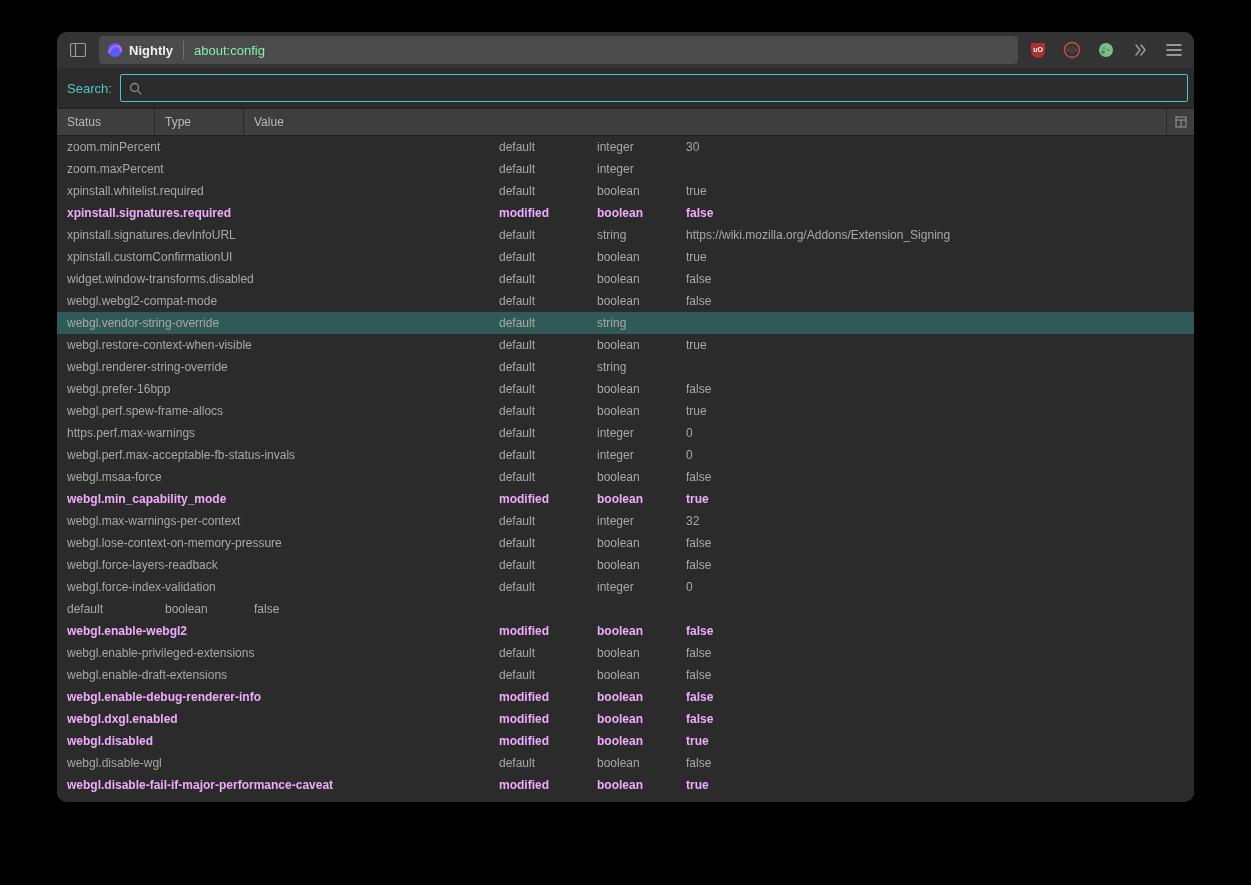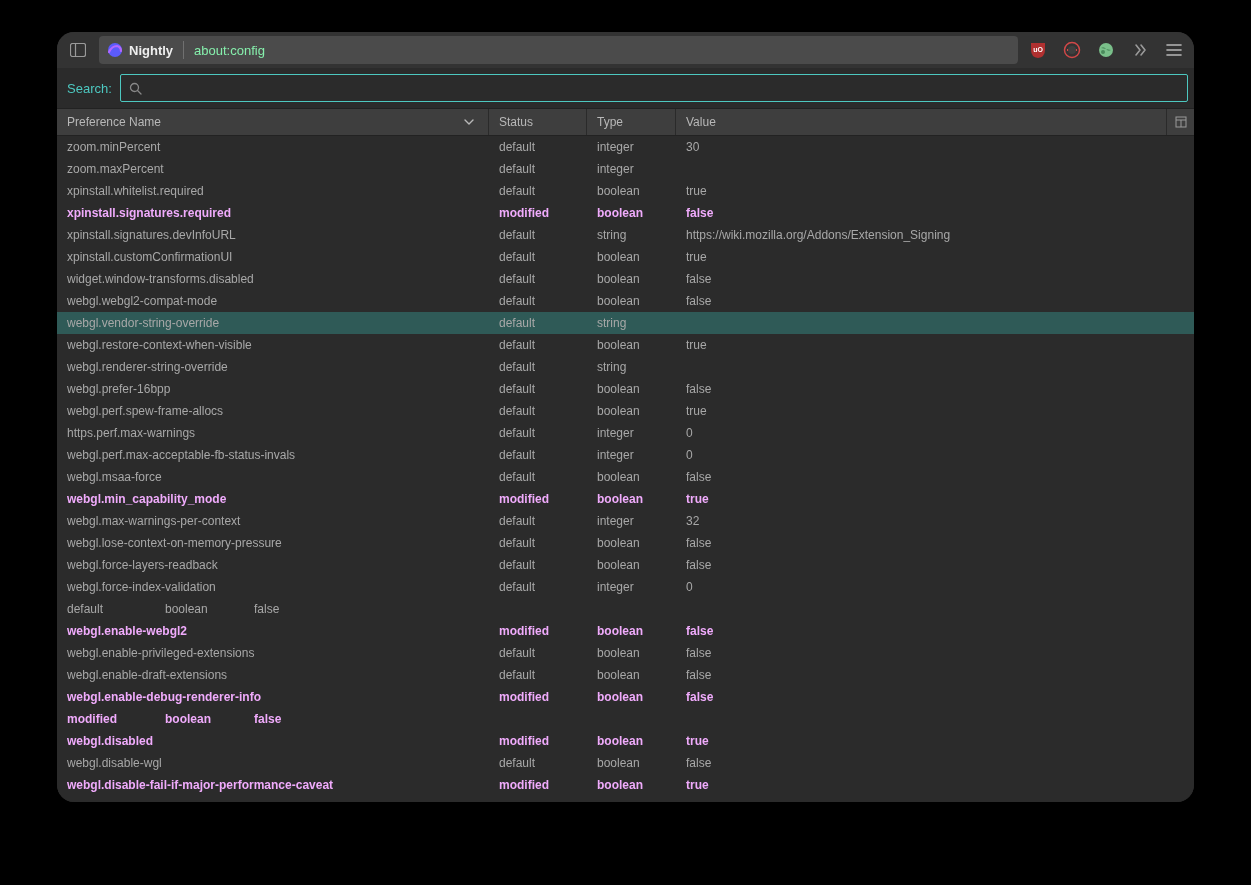--- a/index.html
+++ b/index.html
@@ -11,21 +11,21 @@
     width: 1251px;
     height: 885px;
   }
   .window {
     position: absolute;
     top: 32px;
     left: 57px;
     width: 1137px;
     height: 770px;
     background: #2b2b2b;
-    border-radius: 17px;
+    border-radius: 10px;
     overflow: hidden;
     display: flex;
     flex-direction: column;
     box-shadow: 0 10px 40px rgba(0,0,0,0.6);
   }
   .titlebar {
     height: 36px;
     background: #333333;
     display: flex;
     align-items: center;
@@ -221,26 +221,20 @@
     <div class="search-input-wrap">
       <svg width="13" height="13" viewBox="0 0 13 13">
           <circle cx="5.5" cy="5.5" r="4" fill="none" stroke="#888" stroke-width="1.3"></circle>
           <line x1="8.5" y1="8.5" x2="12" y2="12" stroke="#888" stroke-width="1.3" stroke-linecap="round"></line>
         </svg>
       <input class="search-input" value="" style="">
     </div>
   </div>
 
   <div class="header-row">
-    <div class="header-cell name">
-      <span>Preference Name</span>
-      <svg class="sort-arrow" width="10" height="6" viewBox="0 0 10 6">
-          <path d="M1 1 L5 5 L9 1" fill="none" stroke="#b8b8b8" stroke-width="1.4" stroke-linecap="round" stroke-linejoin="round"></path>
-        </svg>
-    </div>
     <div class="header-cell status">
         <span>Status</span>
       </div>
     <div class="header-cell type">
         <span>Type</span>
       </div>
     <div class="header-cell value">
         <span>Value</span>
       </div>
     <div class="header-end">
@@ -401,20 +395,21 @@
         <div class="cell type">boolean</div>
         <div class="cell value">false</div>
       </div>
       <div class="pref-row modified">
         <div class="cell name">webgl.enable-debug-renderer-info</div>
         <div class="cell status">modified</div>
         <div class="cell type">boolean</div>
         <div class="cell value">false</div>
       </div>
       <div class="pref-row modified">
+        <div class="cell name">webgl.dxgl.enabled</div>
         <div class="cell status">modified</div>
         <div class="cell type">boolean</div>
         <div class="cell value">false</div>
       </div>
       <div class="pref-row modified">
         <div class="cell name">webgl.disabled</div>
         <div class="cell status">modified</div>
         <div class="cell type">boolean</div>
         <div class="cell value">true</div>
       </div>

